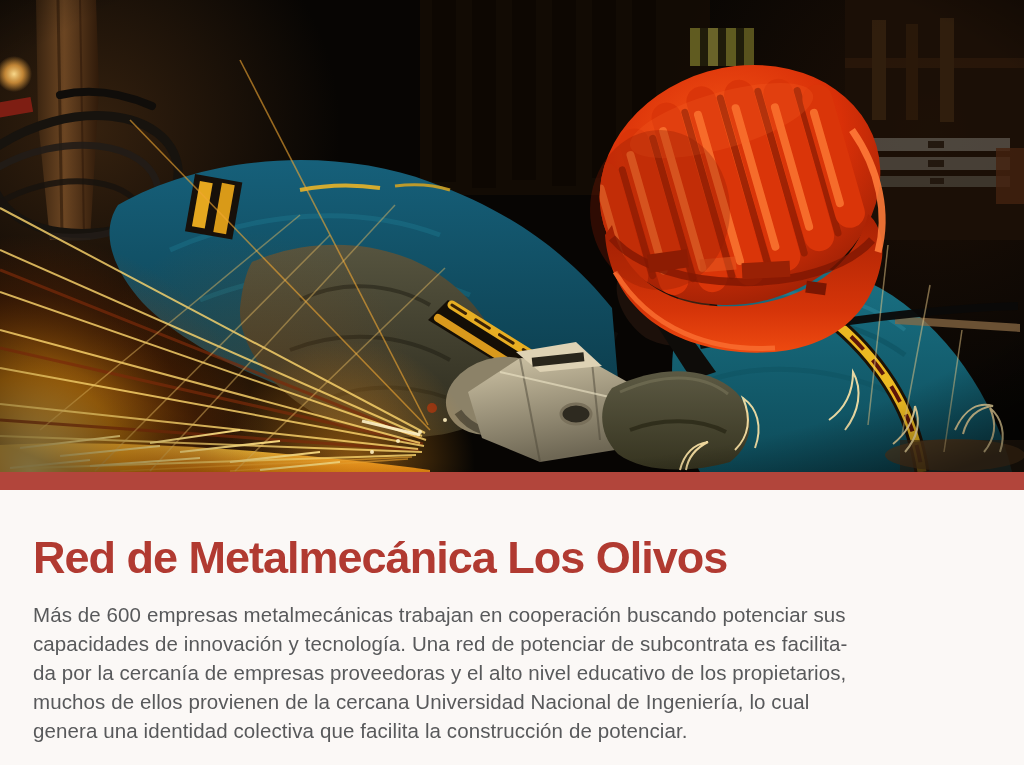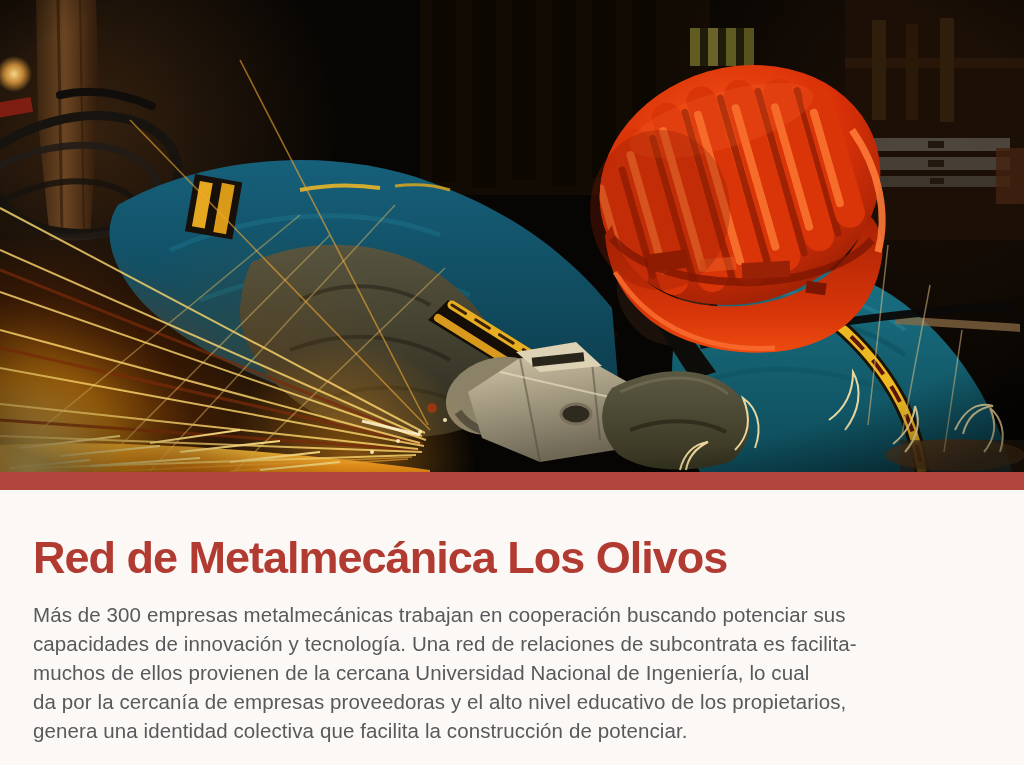--- a/index.html
+++ b/index.html
@@ -341,21 +341,21 @@
 
       <rect width="1024" height="472" fill="url(#vin)"></rect>
     </svg>
   </figure>
 
   <div class="divider"></div>
 
   <main class="content">
     <h1 class="title">Red de Metalmecánica Los Olivos</h1>
     <p class="body-text">
-      <span class="line">Más de 300 empresas metalmecánicas trabajan en cooperación buscando potenciar sus</span>
-      <span class="line">capacidades de innovación y tecnología. Una red de relaciones de subcontrata es facilita-</span>
+      <span class="line">Más de 600 empresas metalmecánicas trabajan en cooperación buscando potenciar sus</span>
+      <span class="line">capacidades de innovación y tecnología. Una red de potenciar de subcontrata es facilita-</span>
+      <span class="line">da por la cercanía de empresas proveedoras y el alto nivel educativo de los propietarios,</span>
       <span class="line">muchos de ellos provienen de la cercana Universidad Nacional de Ingeniería, lo cual</span>
-      <span class="line">da por la cercanía de empresas proveedoras y el alto nivel educativo de los propietarios,</span>
       <span class="line">genera una identidad colectiva que facilita la construcción de potenciar.</span>
     </p>
   </main>
 
 </div>
 
 </body></html>

